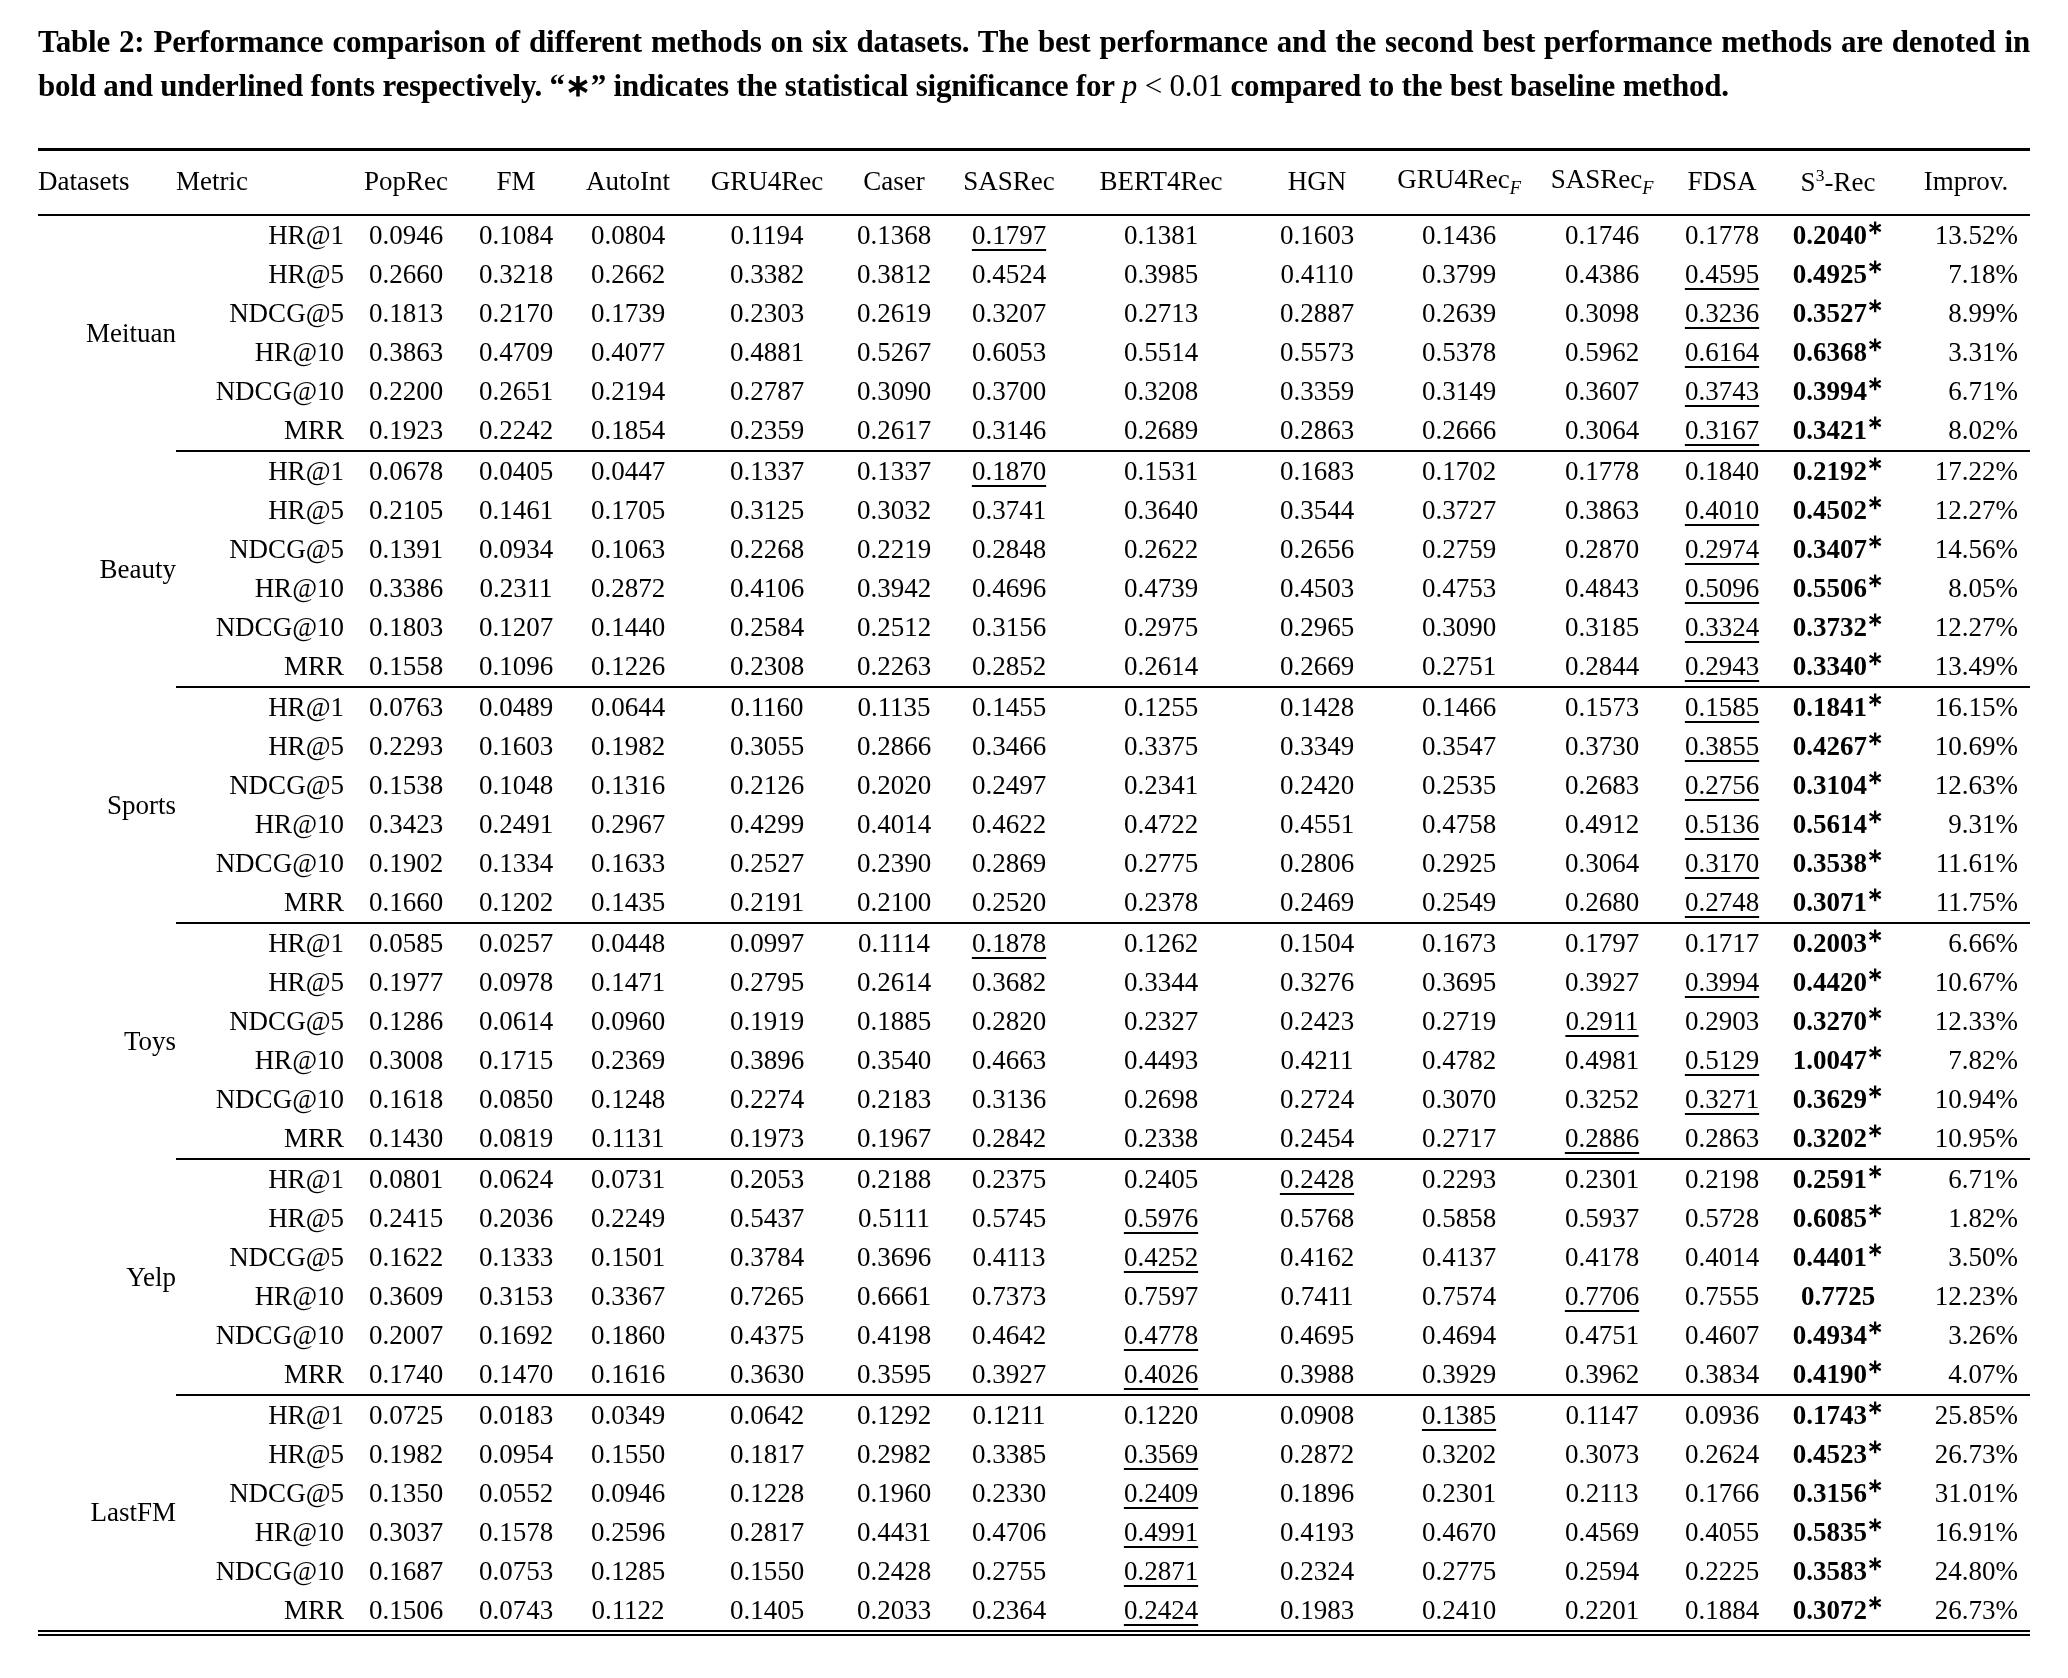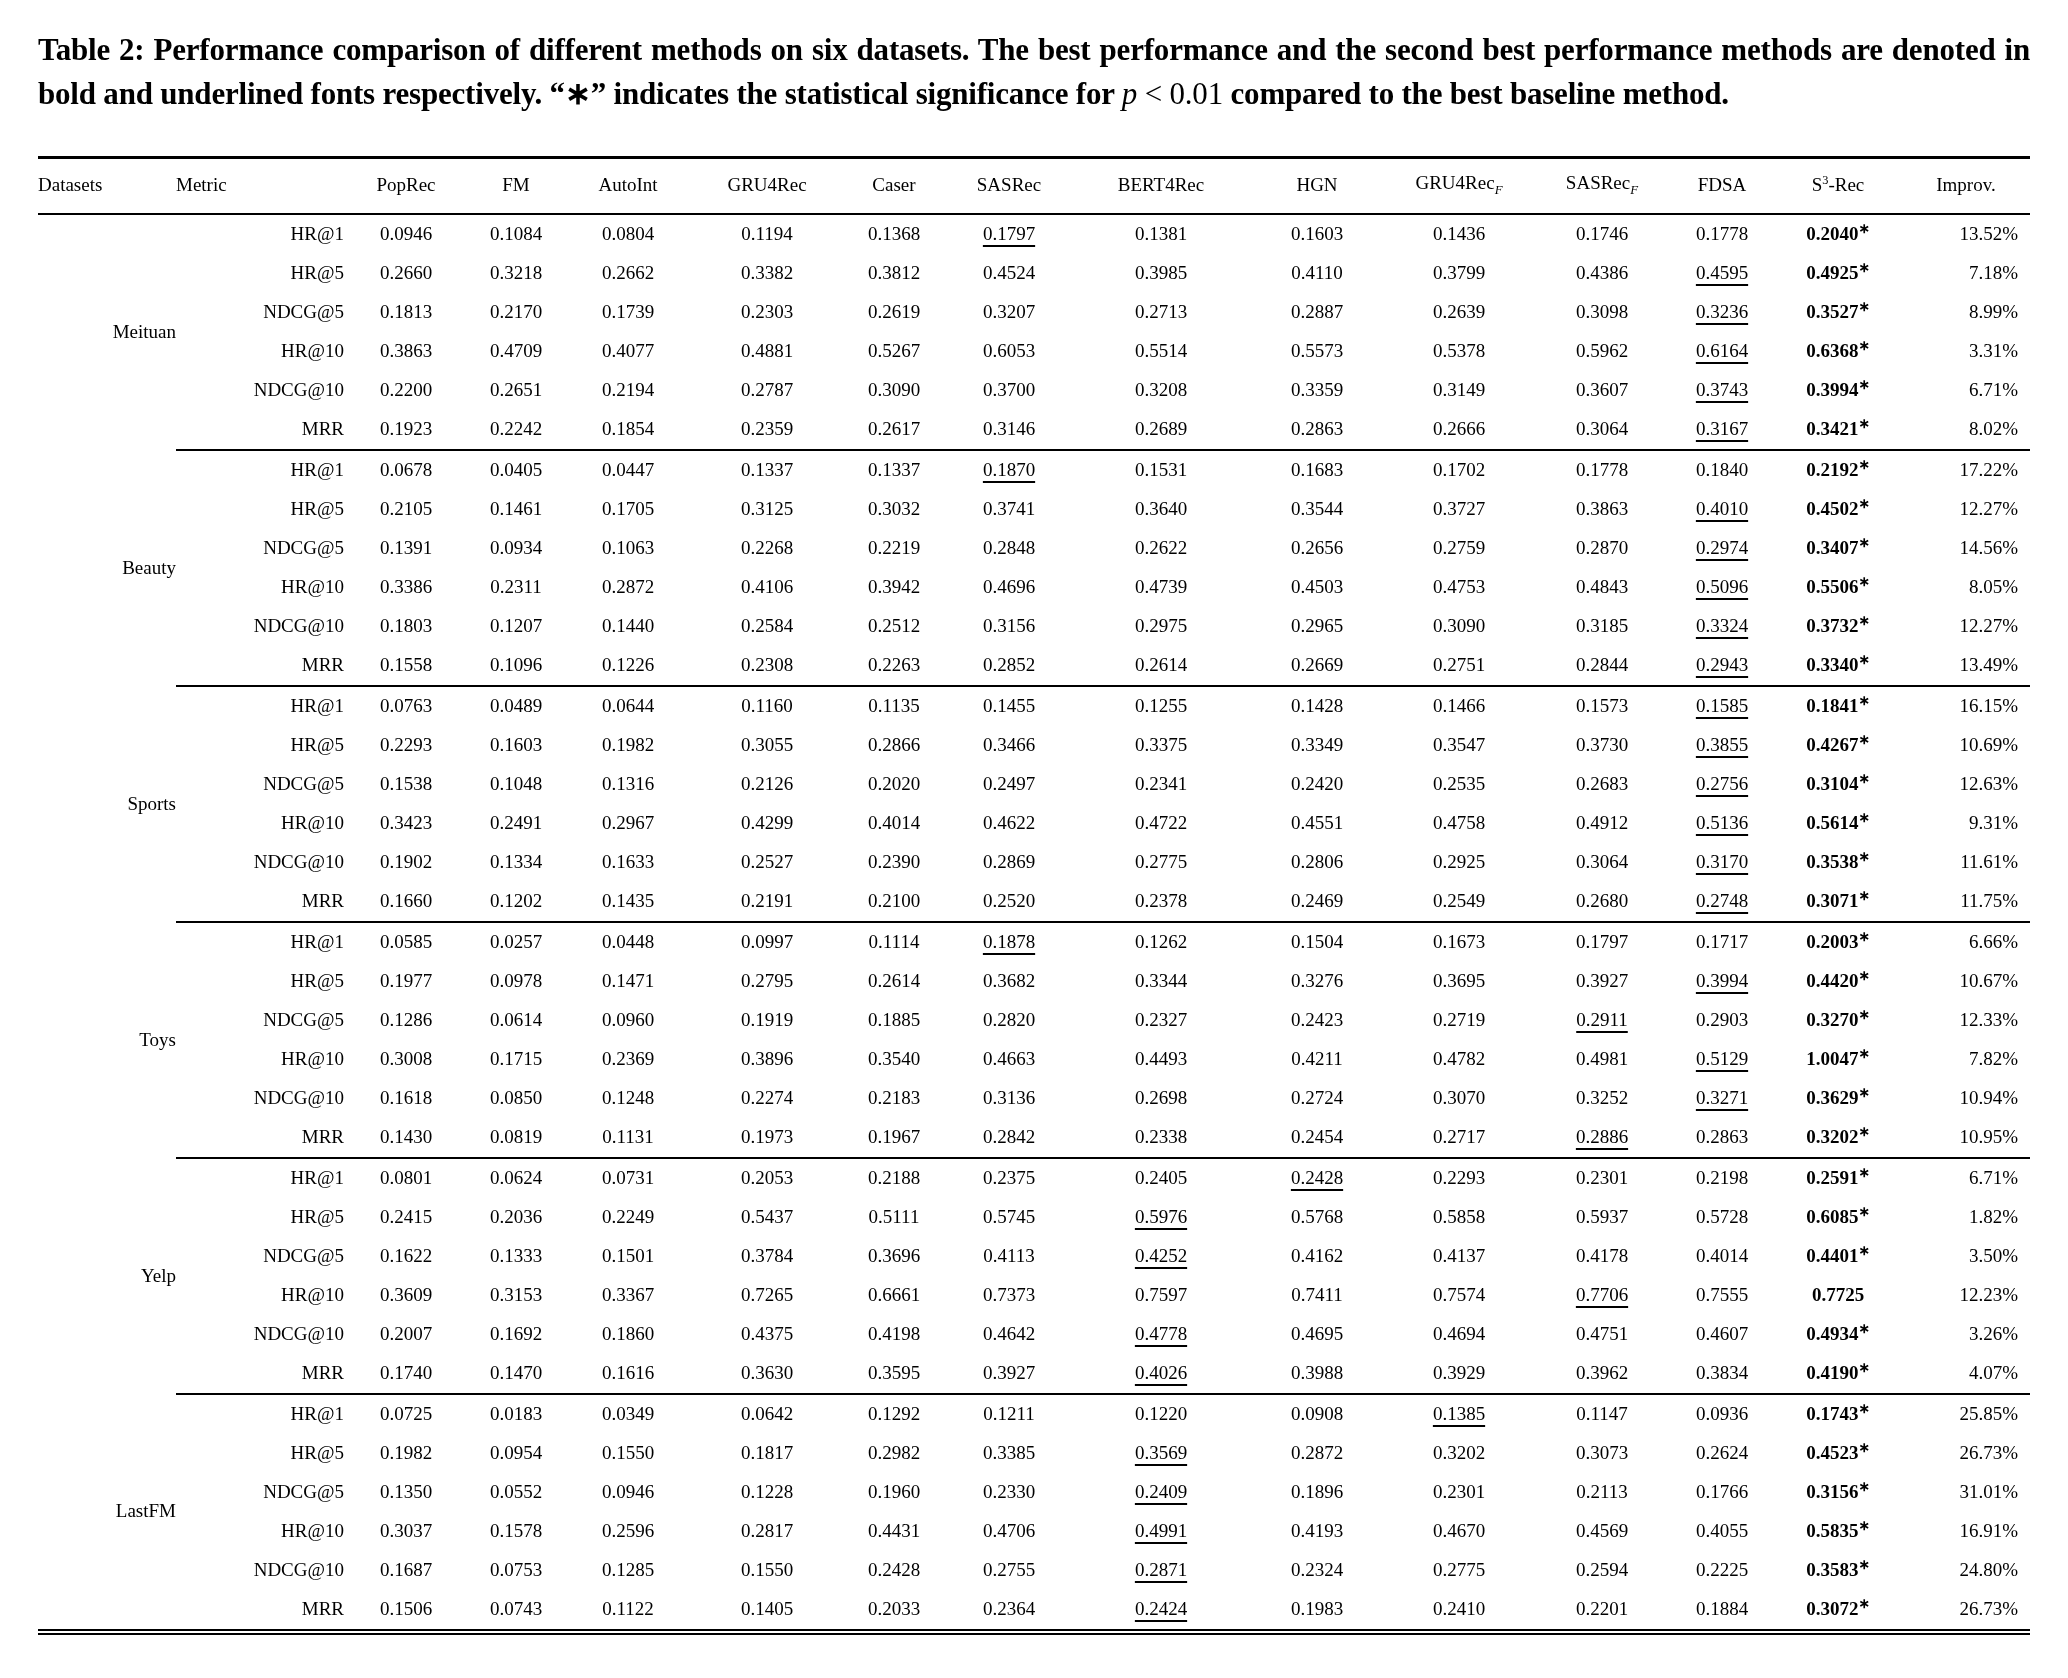--- a/index.html
+++ b/index.html
@@ -3,35 +3,35 @@
 <meta charset="utf-8">
 <style>
   html, body {
     margin: 0; padding: 0;
     width: 2068px; height: 1678px;
     background: #ffffff;
     font-family: "Liberation Serif", serif;
     color: #000;
   }
   .caption {
-    margin: 28px 38px 0 38px;
+    margin: 20px 38px 0 38px;
     font-size: 31px;
     line-height: 1.42;
     font-weight: bold;
     text-align: justify;
     letter-spacing: -0.2px;
   }
   .caption .math { font-weight: normal; }
   .caption .it { font-style: italic; font-weight: normal; }
   table.results {
     margin: 40px 38px 0 38px;
     width: 1992px;
     border-collapse: collapse;
     table-layout: fixed;
-    font-size: 19px;
+    font-size: 27px;
     border-top: 3px solid #000;
     border-bottom: 6px double #000;
   }
   thead th {
     font-weight: normal;
     text-align: center;
     padding: 13px 0 15px 0;
     border-bottom: 2px solid #000;
     white-space: nowrap;
   }

